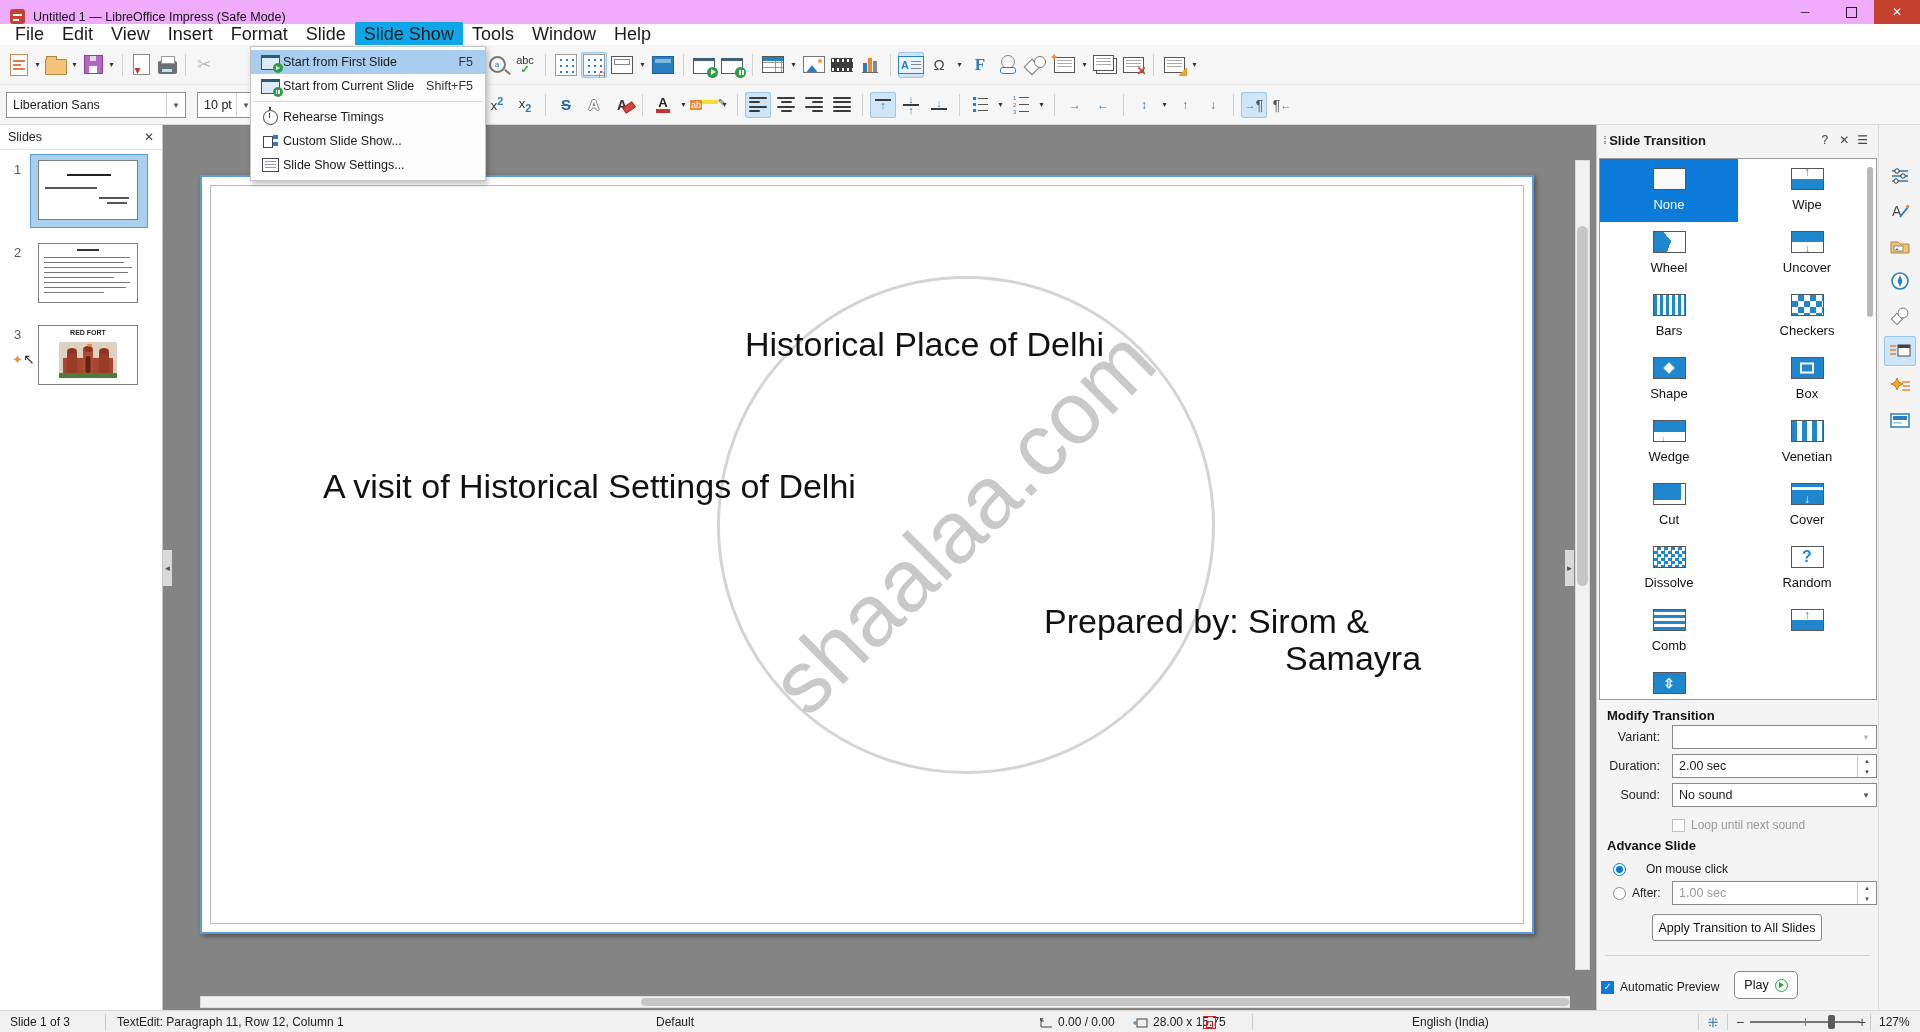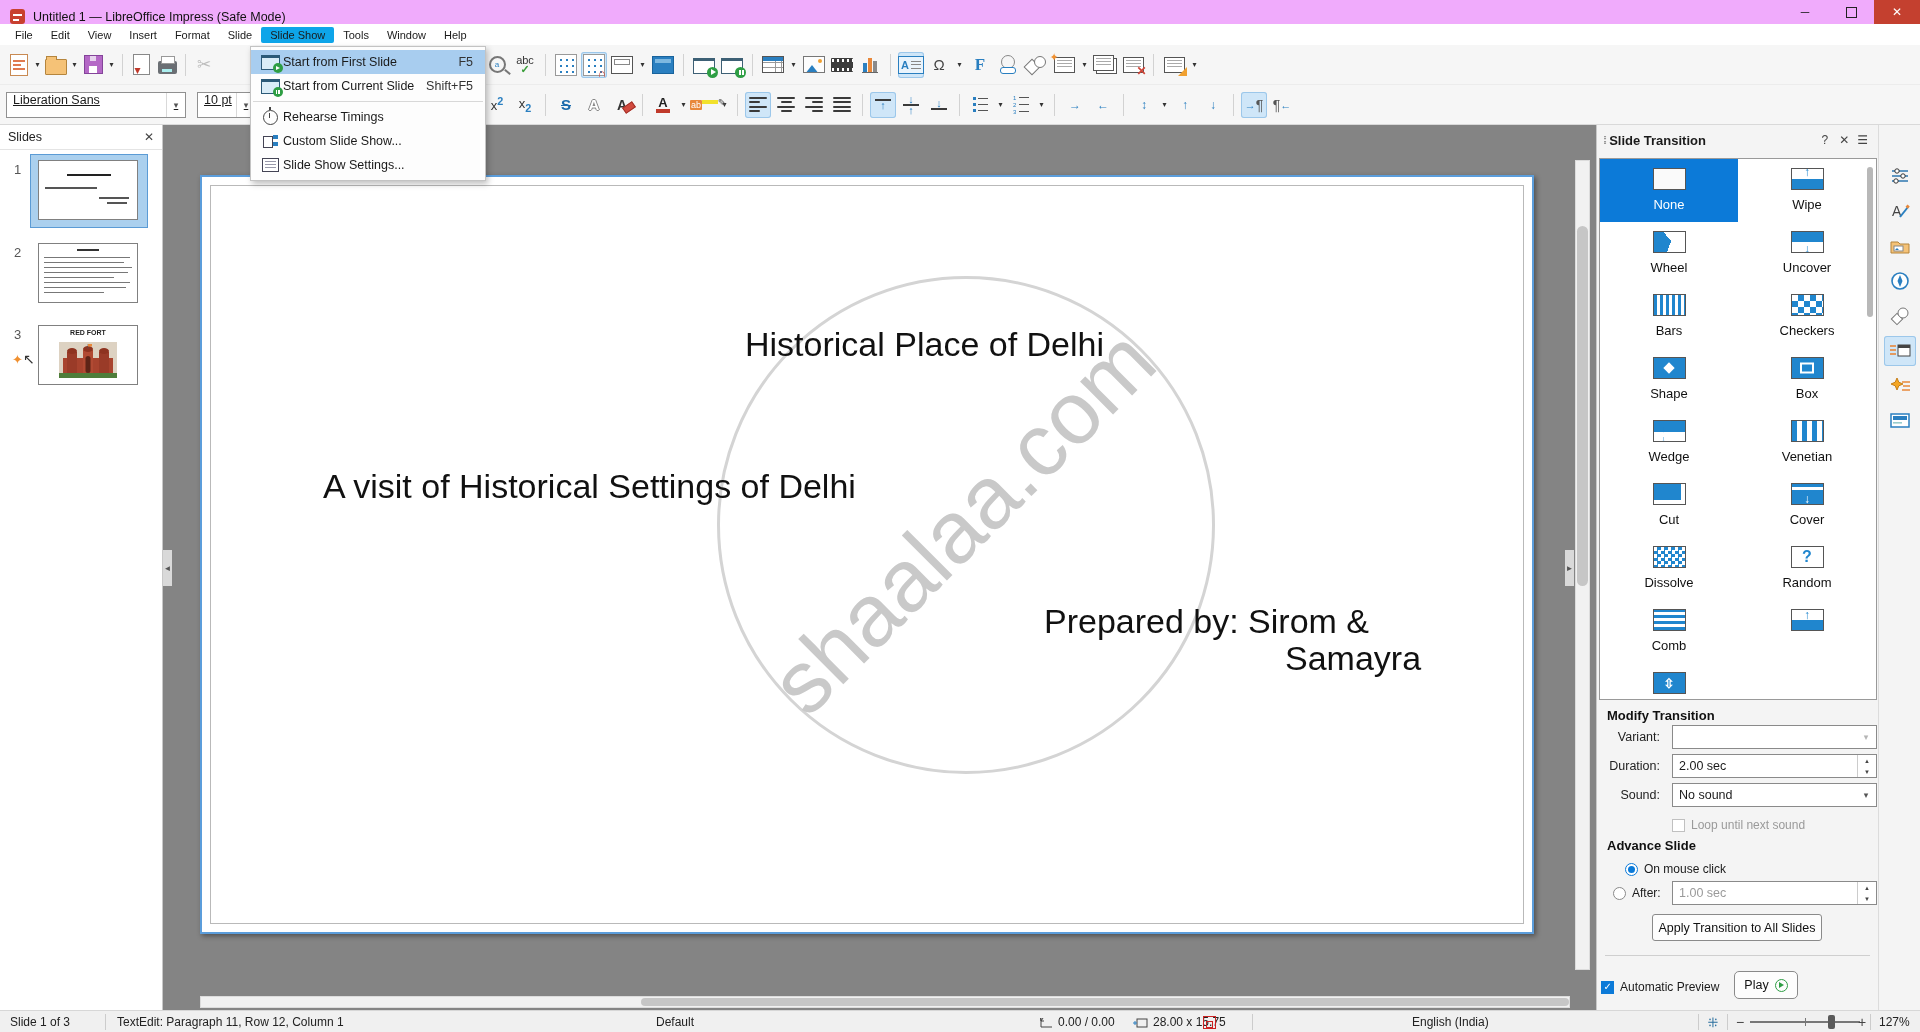--- a/index.html
+++ b/index.html
@@ -8,32 +8,32 @@
   .titlebar{position:absolute;left:0;top:0;width:100%;height:24px;background:#f0abfc;display:flex;align-items:flex-end;}
   .appicon{width:15px;height:15px;margin:0 8px 0 10px;border-radius:3px;background:#c8402f;position:relative;}
   .appicon::after{content:"";position:absolute;left:3px;top:3px;right:3px;bottom:3px;background:linear-gradient(#fff 2px,transparent 2px) 0 2px/9px 4px no-repeat,linear-gradient(#fff 2px,transparent 2px) 0 7px/6px 4px no-repeat;}
   .title-text{font-size:12.5px;color:#111;}
   .win-controls{position:absolute;right:0;top:0;height:24px;display:flex;}
   .win-btn{width:46px;height:24px;display:flex;align-items:center;justify-content:center;font-size:12px;color:#222;}
   .win-btn.close{background:#c4402f;color:#fff;}
   .win-btn .maxbox{width:9px;height:9px;border:1px solid #222;}
   
   .menubar{position:absolute;left:0;top:24px;width:100%;height:21px;background:#ffffff;display:flex;align-items:center;padding-left:6px;box-sizing:border-box;}
-  .menu-item{padding:2px 9px;font-size:11px;border-radius:2px;}
+  .menu-item{padding:2px 9px;font-size:18px;border-radius:2px;}
   .menu-item.active{background:#0ea5e9;}
   
   .tb{position:absolute;left:0;width:100%;background:#f6f6f6;display:flex;align-items:center;padding-left:6px;box-sizing:border-box;}
   .tb1{top:45px;height:40px;border-bottom:1px solid #ececec;}
   .tb2{top:85px;height:40px;border-bottom:1px solid #d9d9d9;}
   .tb-g2{position:absolute;left:484px;top:0;height:100%;display:flex;align-items:center;gap:2px;}
   .ic{position:relative;width:26px;height:26px;border-radius:3px;display:flex;align-items:center;justify-content:center;flex:none;}
   .ic.active{background:#cfe6f8;box-shadow:0 0 0 1px #9cc7ea inset;}
   .dd{width:11px;text-align:center;font-size:8px;color:#333;flex:none;}
   .sep{width:1px;height:22px;background:#d2d2d2;margin:0 5px;flex:none;}
-  .combo{height:24px;background:#fff;border:1px solid #909090;display:flex;font-size:12.5px;text-decoration:underline;}
+  .combo{height:24px;background:#fff;border:1px solid #909090;display:flex;align-items:center;font-size:12.5px;}
   .combo .cv{flex:1;padding-left:6px;}
   .combo .ca{width:18px;height:100%;display:flex;align-items:center;justify-content:center;color:#555;font-size:9px;border-left:1px solid #d9d9d9;}
   
   .pg{width:16px;height:20px;background:#fff;border:1px solid #c98a52;position:relative;}
   .pg i{position:absolute;left:2px;right:2px;height:2px;background:#e07a4e;}
   .folder{width:20px;height:14px;background:#f5c277;border:1px solid #b5853d;border-radius:1px;position:relative;margin-top:4px;}
   .folder::before{content:"";position:absolute;left:0;top:-4px;width:9px;height:3px;background:#f5c277;border:1px solid #b5853d;border-bottom:none;}
   .floppy{width:17px;height:17px;background:#b468c6;border:1px solid #84449a;position:relative;}
   .floppy::after{content:"";position:absolute;left:4px;bottom:0;width:8px;height:7px;background:#fff;}
   .floppy::before{content:"";position:absolute;left:5px;top:0;width:6px;height:5px;background:#e7d3ee;}
@@ -822,21 +822,21 @@
           <span class="fv">No sound</span>
           <span class="fa">▾</span>
         </div>
       </div>
       <div class="sb-row" style="top:688px;padding-left:75px;box-sizing:border-box;gap:6px">
         <span class="chk dis"></span>
         <span class="dislab">Loop until next sound</span>
       </div>
 
       <div class="sb-sec" style="top:713px">Advance Slide</div>
-      <div class="sb-row" style="top:732px;padding-left:28px;box-sizing:border-box;gap:6px">
+      <div class="sb-row" style="top:732px;padding-left:16px;box-sizing:border-box;gap:20px">
         <span class="rad on"></span>
         <span>On mouse click</span>
       </div>
       <div class="sb-row" style="top:756px">
         <span class="rad" style="margin-left:16px"></span>
         <span style="margin-left:6px">After:</span>
         <div class="field dis">
           <span class="fv">1.00 sec</span>
           <span class="spin">
               <span>▲</span>

